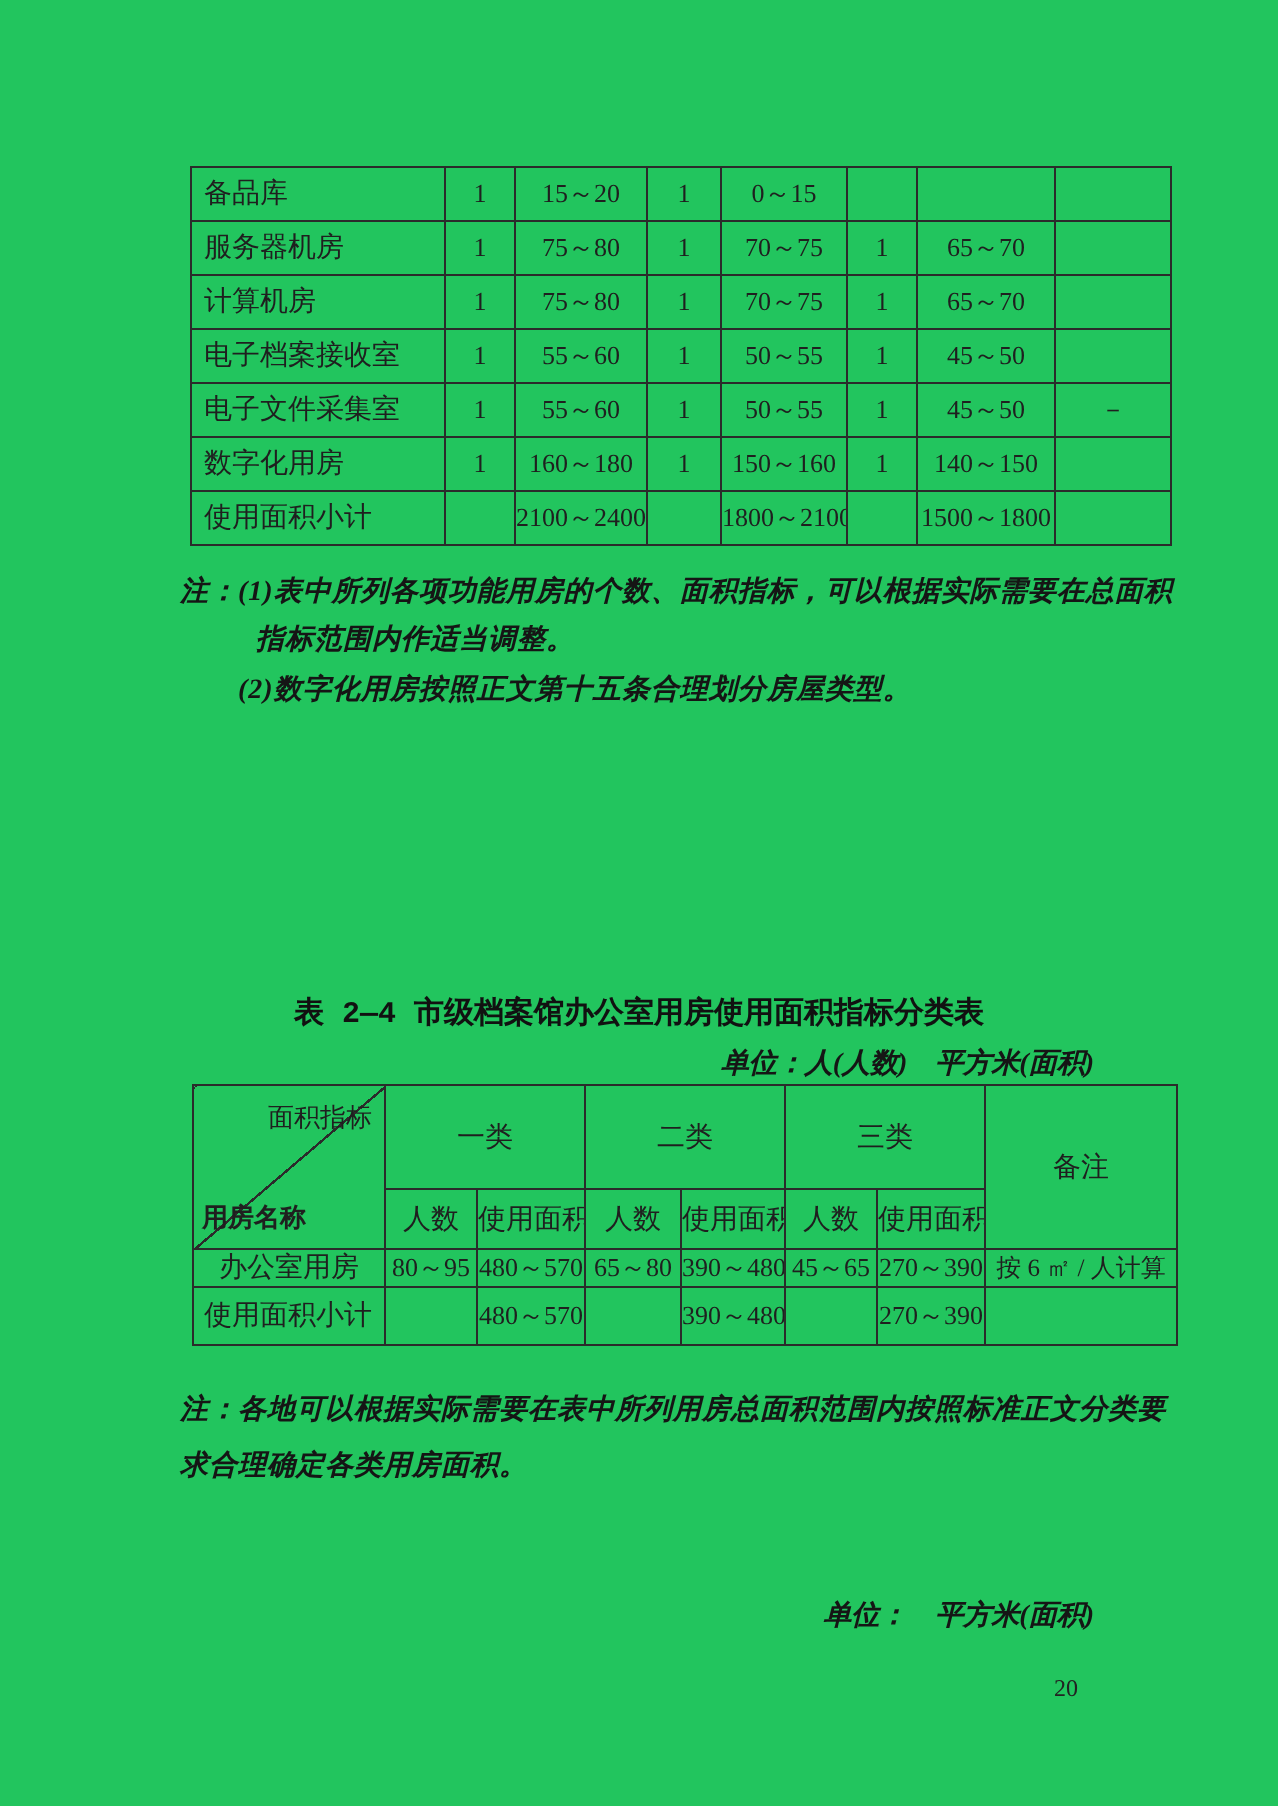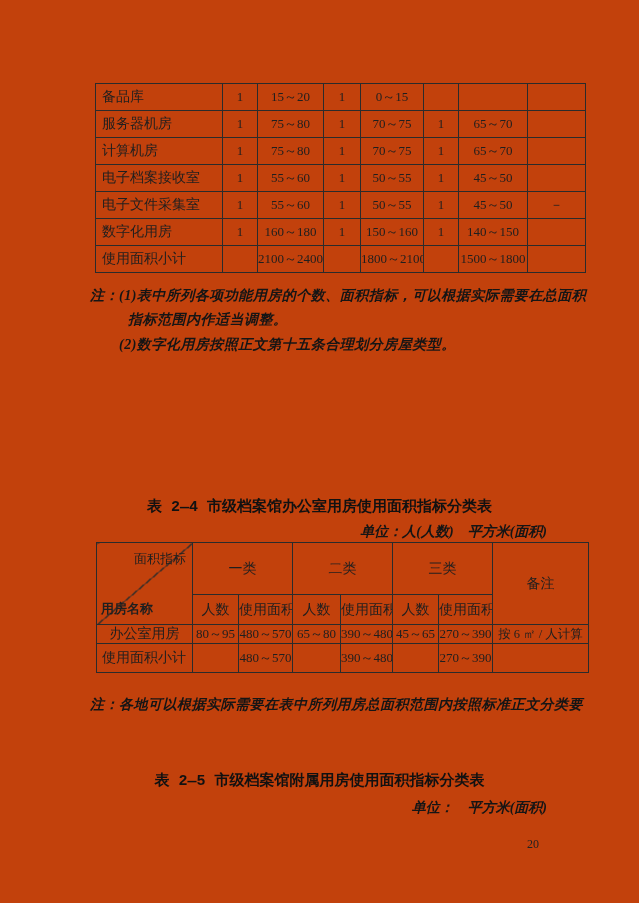--- a/index.html
+++ b/index.html
@@ -1,21 +1,21 @@
 <!DOCTYPE html>
 <html><head>
 <meta charset="utf-8">
 <style>
   * { margin: 0; padding: 0; box-sizing: border-box; }
   html, body { background: #ffffff; }
   .page {
     position: relative;
     width: 639px;
     height: 903px;
-    background: #c2410c;
+    background: #22c55e;
     font-family: "Liberation Serif", "DejaVu Serif", serif;
     color: #1a1a1a;
     overflow: hidden;
   }
   table.tbl {
     position: absolute;
     border-collapse: collapse;
     table-layout: fixed;
   }
   table.tbl td {
@@ -241,19 +241,19 @@
         <td></td>
         <td>390～480</td>
         <td></td>
         <td>270～390</td>
         <td></td>
       </tr>
     </tbody>
   </table>
 
   <div class="note n2a">注：各地可以根据实际需要在表中所列用房总面积范围内按照标准正文分类要</div>
-
-  <div class="ttl t25">表 2—5 市级档案馆附属用房使用面积指标分类表</div>
+  <div class="note n2b">求合理确定各类用房面积。</div>
+
   <div class="unit u25">单位：　平方米(面积)</div>
 
   <div class="pgnum">20</div>
 
 </div>
 
 </body></html>

